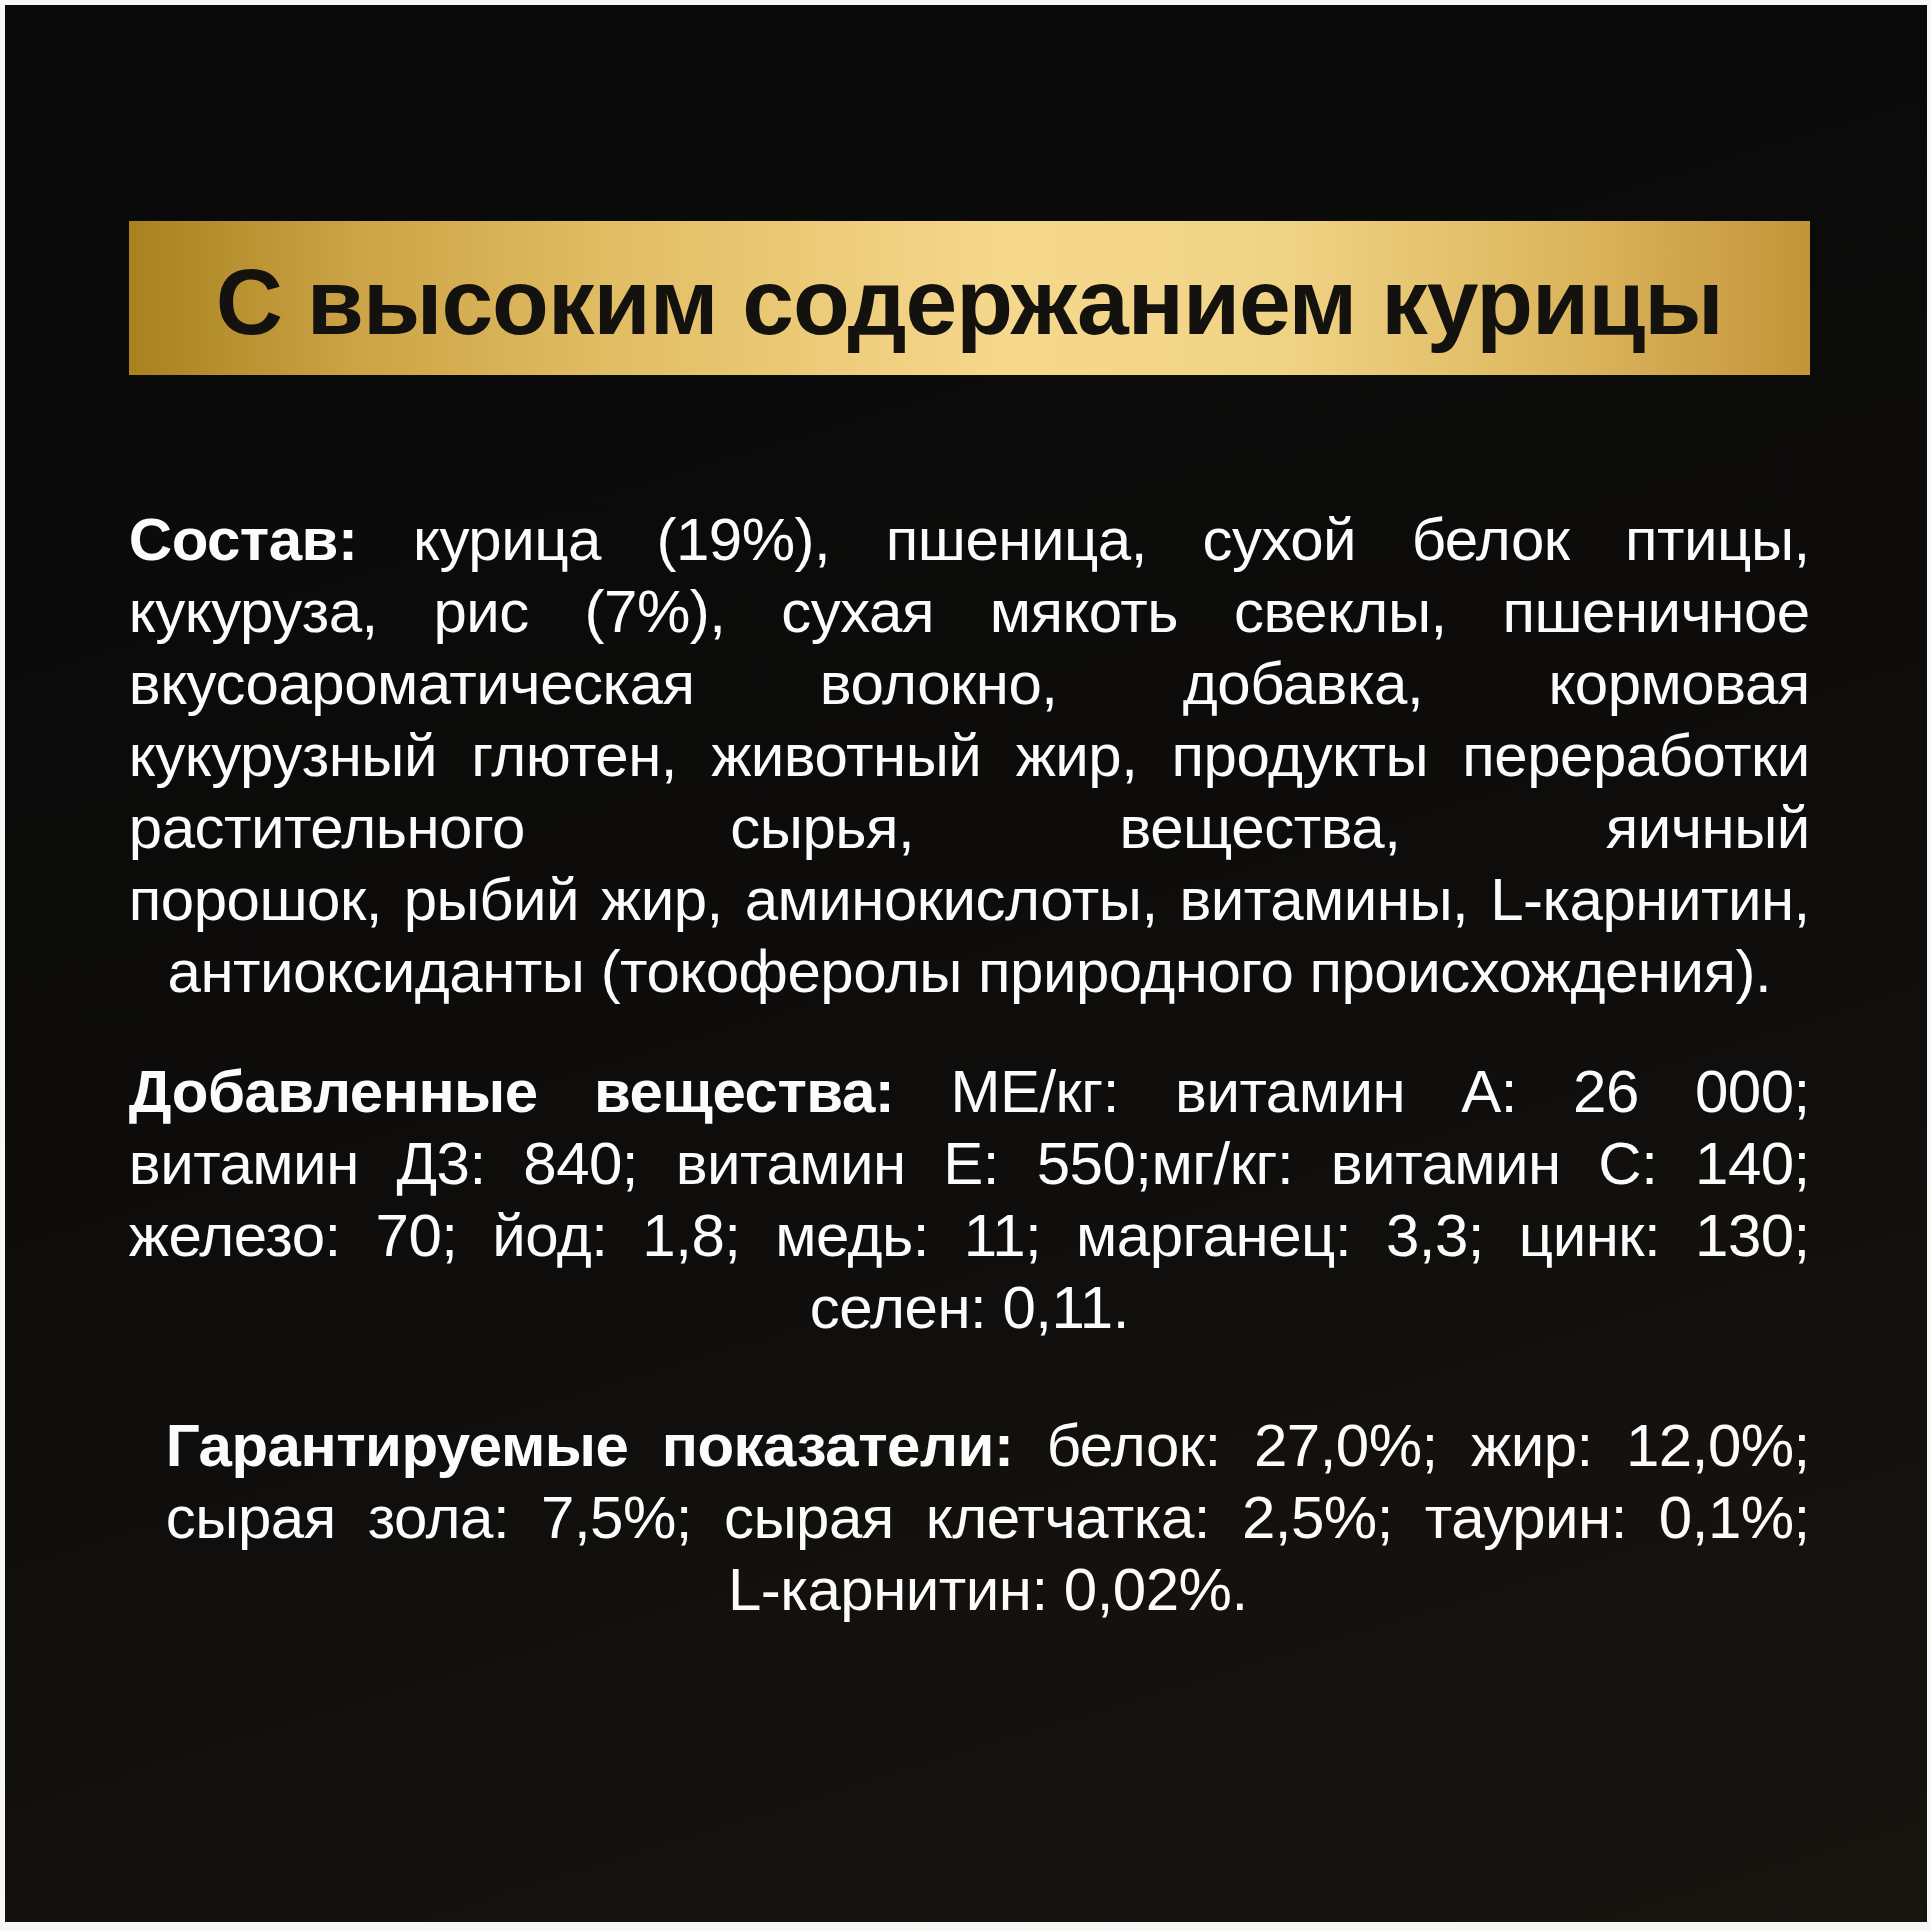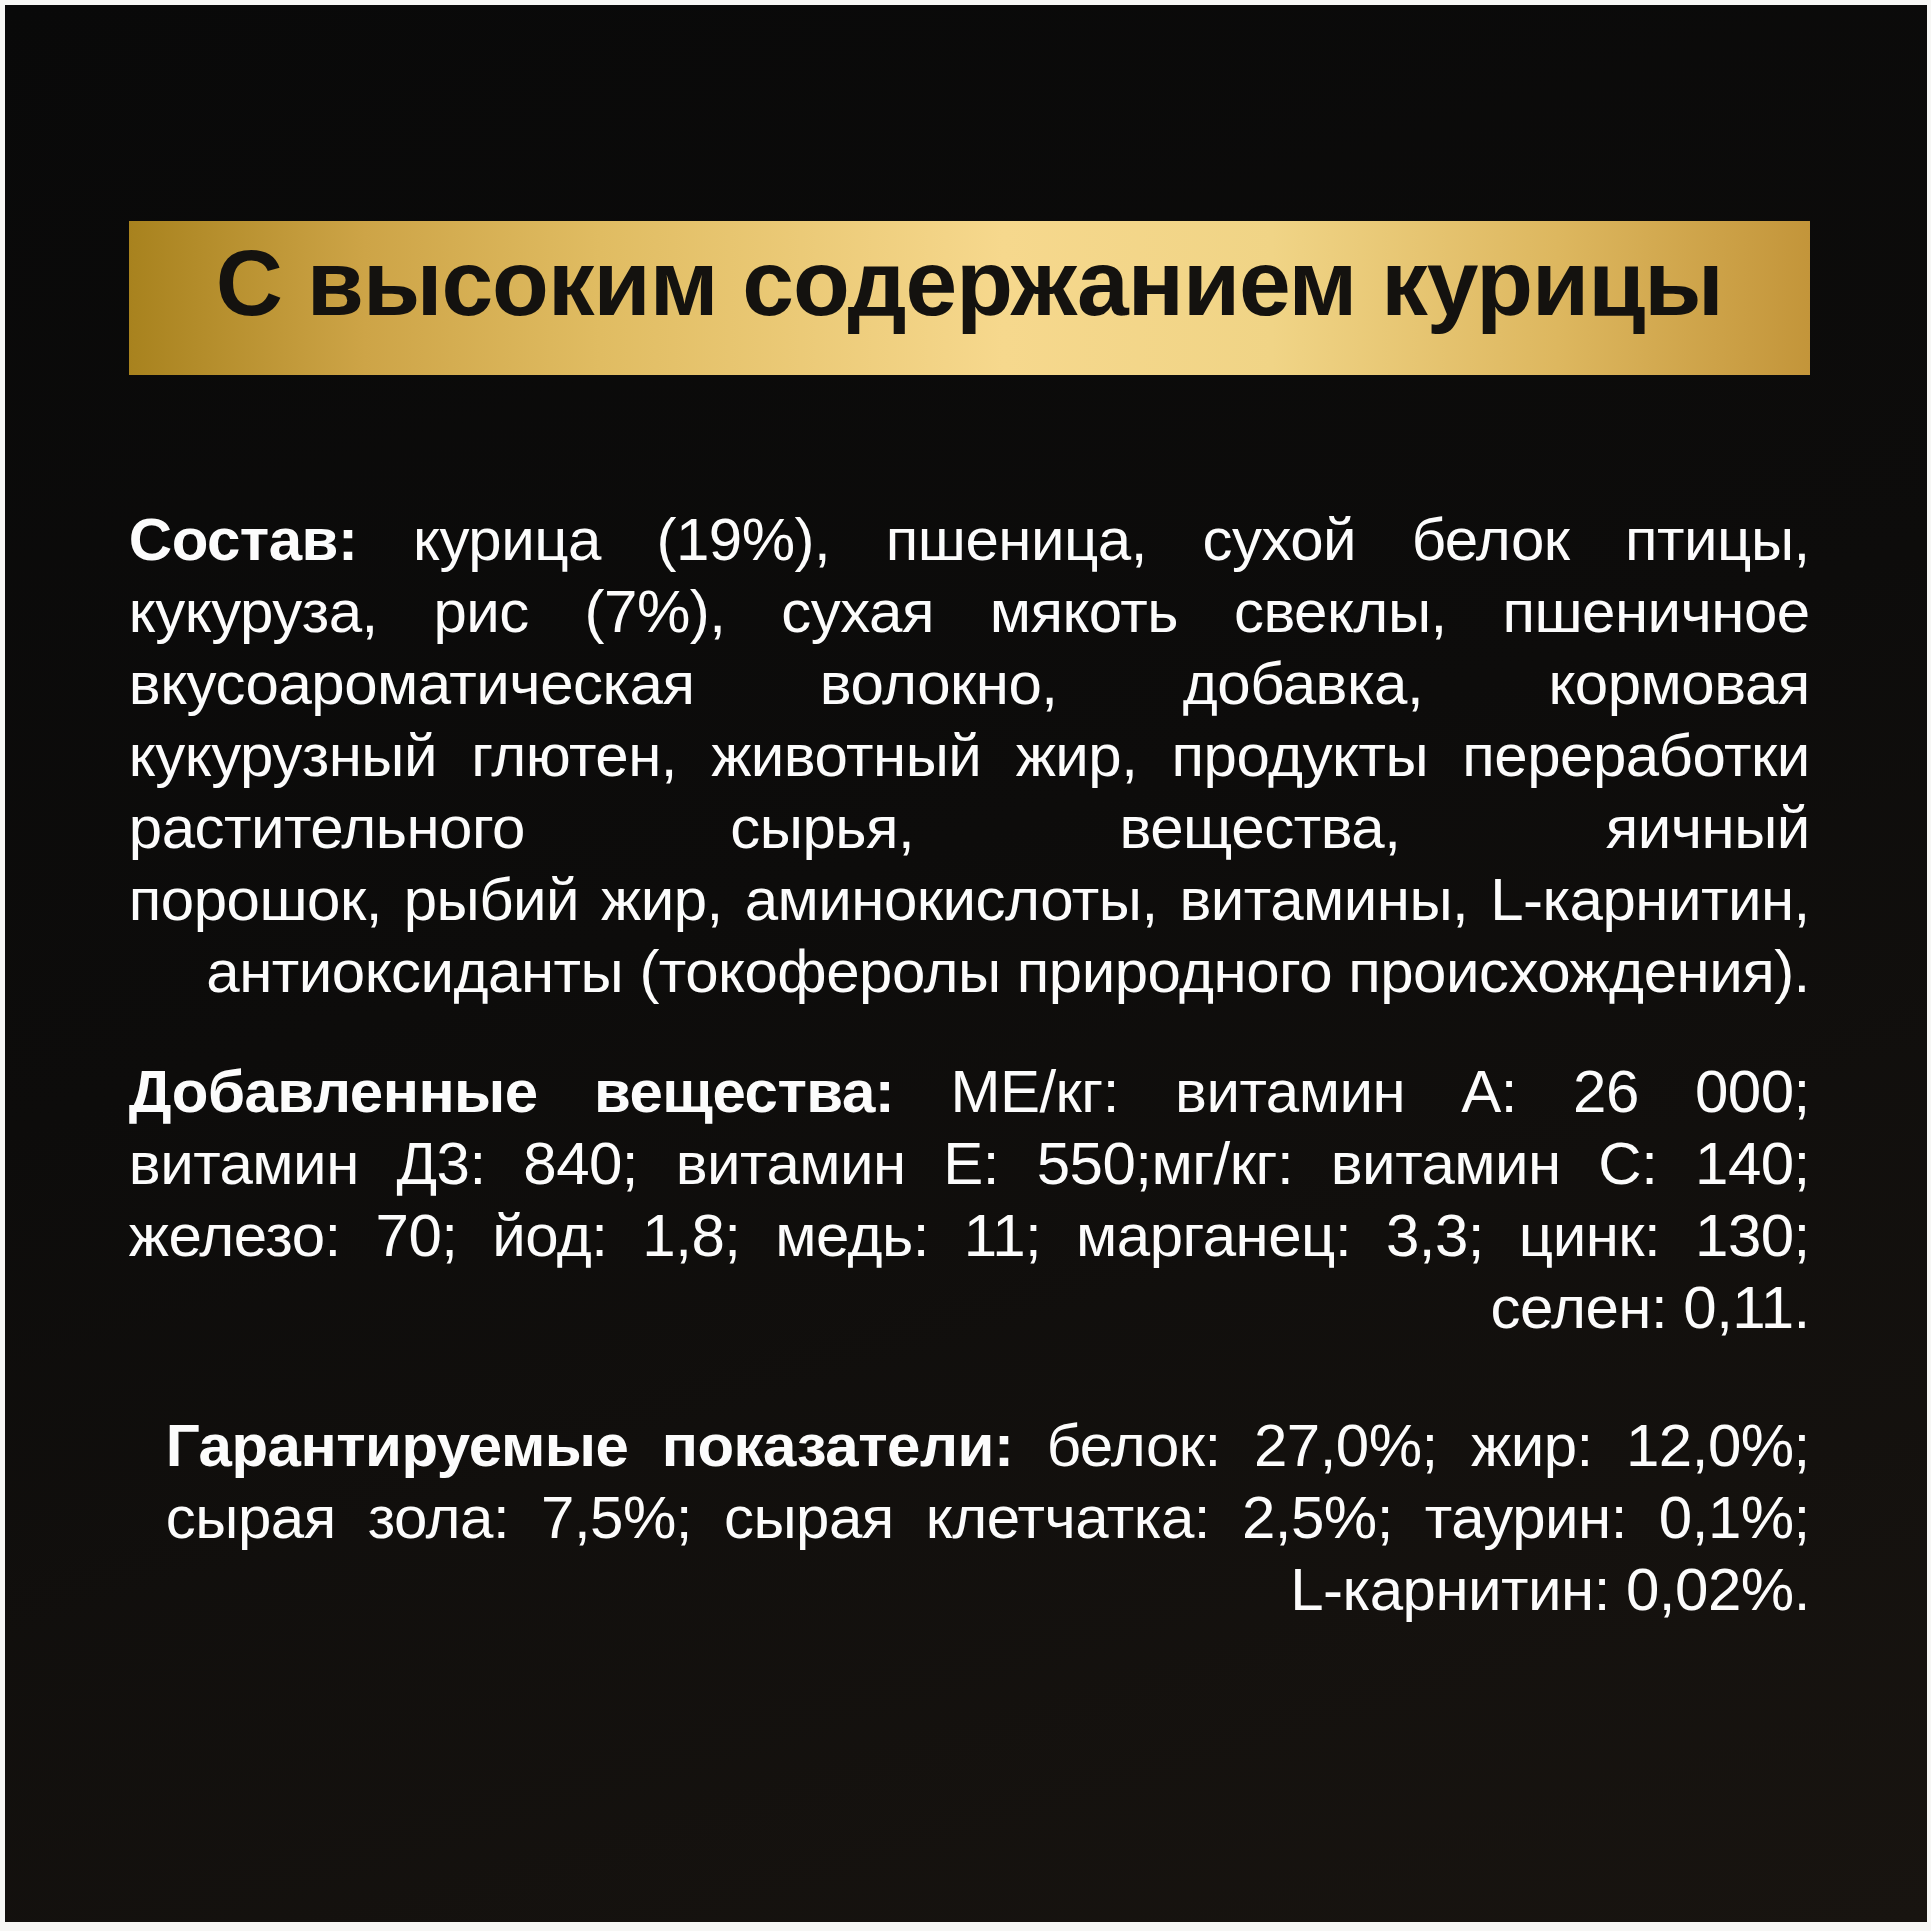--- a/index.html
+++ b/index.html
@@ -13,21 +13,21 @@
     position: absolute;
     left: 4.8px; top: 4.8px;
     width: 1922px; height: 1917px;
     background: linear-gradient(163deg, #090909 0%, #0d0c0b 45%, #181410 100%);
     overflow: hidden;
   }
   .banner {
     margin: 216px 117px 0 124px;
     height: 154px;
     display: flex;
-    align-items: flex-start;
+    align-items: center;
     justify-content: center;
     background: linear-gradient(90deg,
       var(--gold-edge-left, #a8821e) 0%,
       #cda447 14%,
       var(--gold-mid, #e0bc62) 28%,
       var(--gold-bright, #f6d88d) 52%,
       #f0d486 68%,
       #ddb75f 85%,
       var(--gold-edge-right, #c3953a) 100%);
   }
@@ -51,21 +51,21 @@
   .para-additives   { margin-top: 48px;  }
   .para-guaranteed  { margin-top: 66px; margin-left: 37px;  }
   .line {
     display: flex;
     justify-content: space-between;
     line-height: 72px;
     white-space: nowrap;
   }
   .line.last {
     display: block;
-    text-align: right;
+    text-align: center;
   }
   .line span { display: inline-block; }
   .line.last span { display: inline; }
   .bold { font-weight: 700; }
 </style>
 </head>
 <body>
 
 <div class="label">
 

